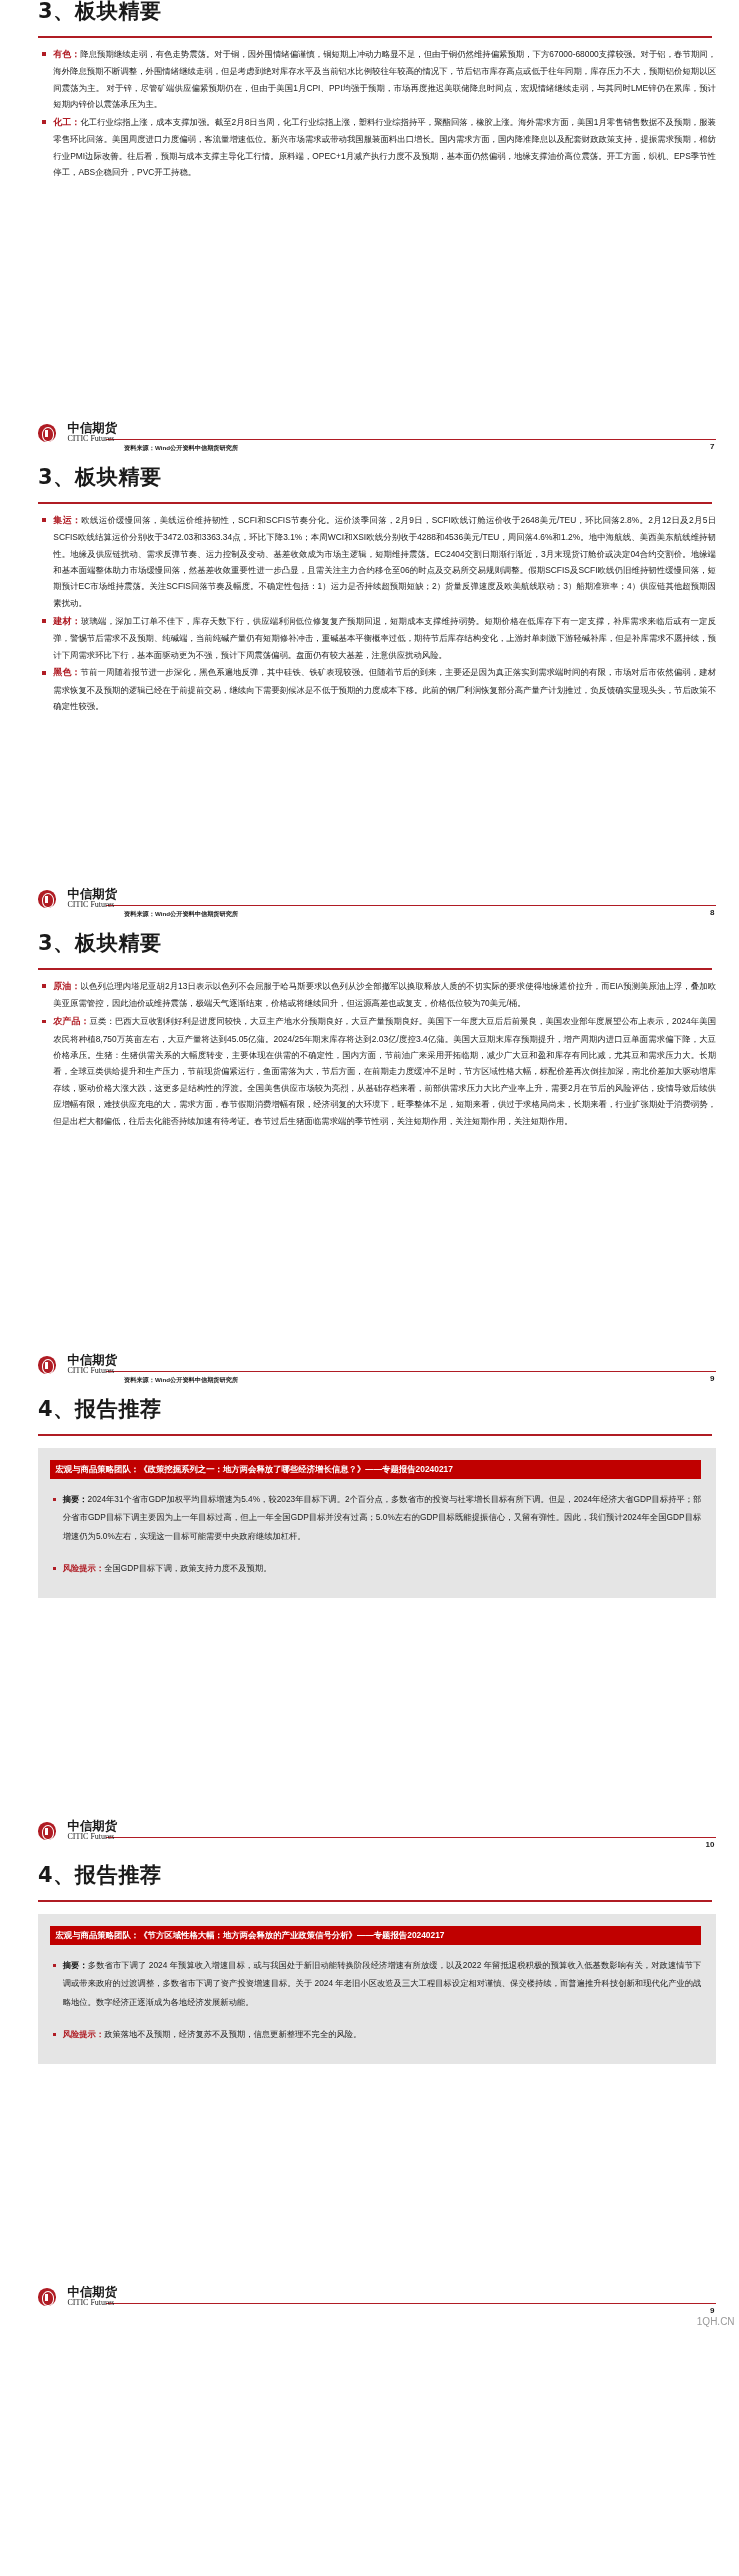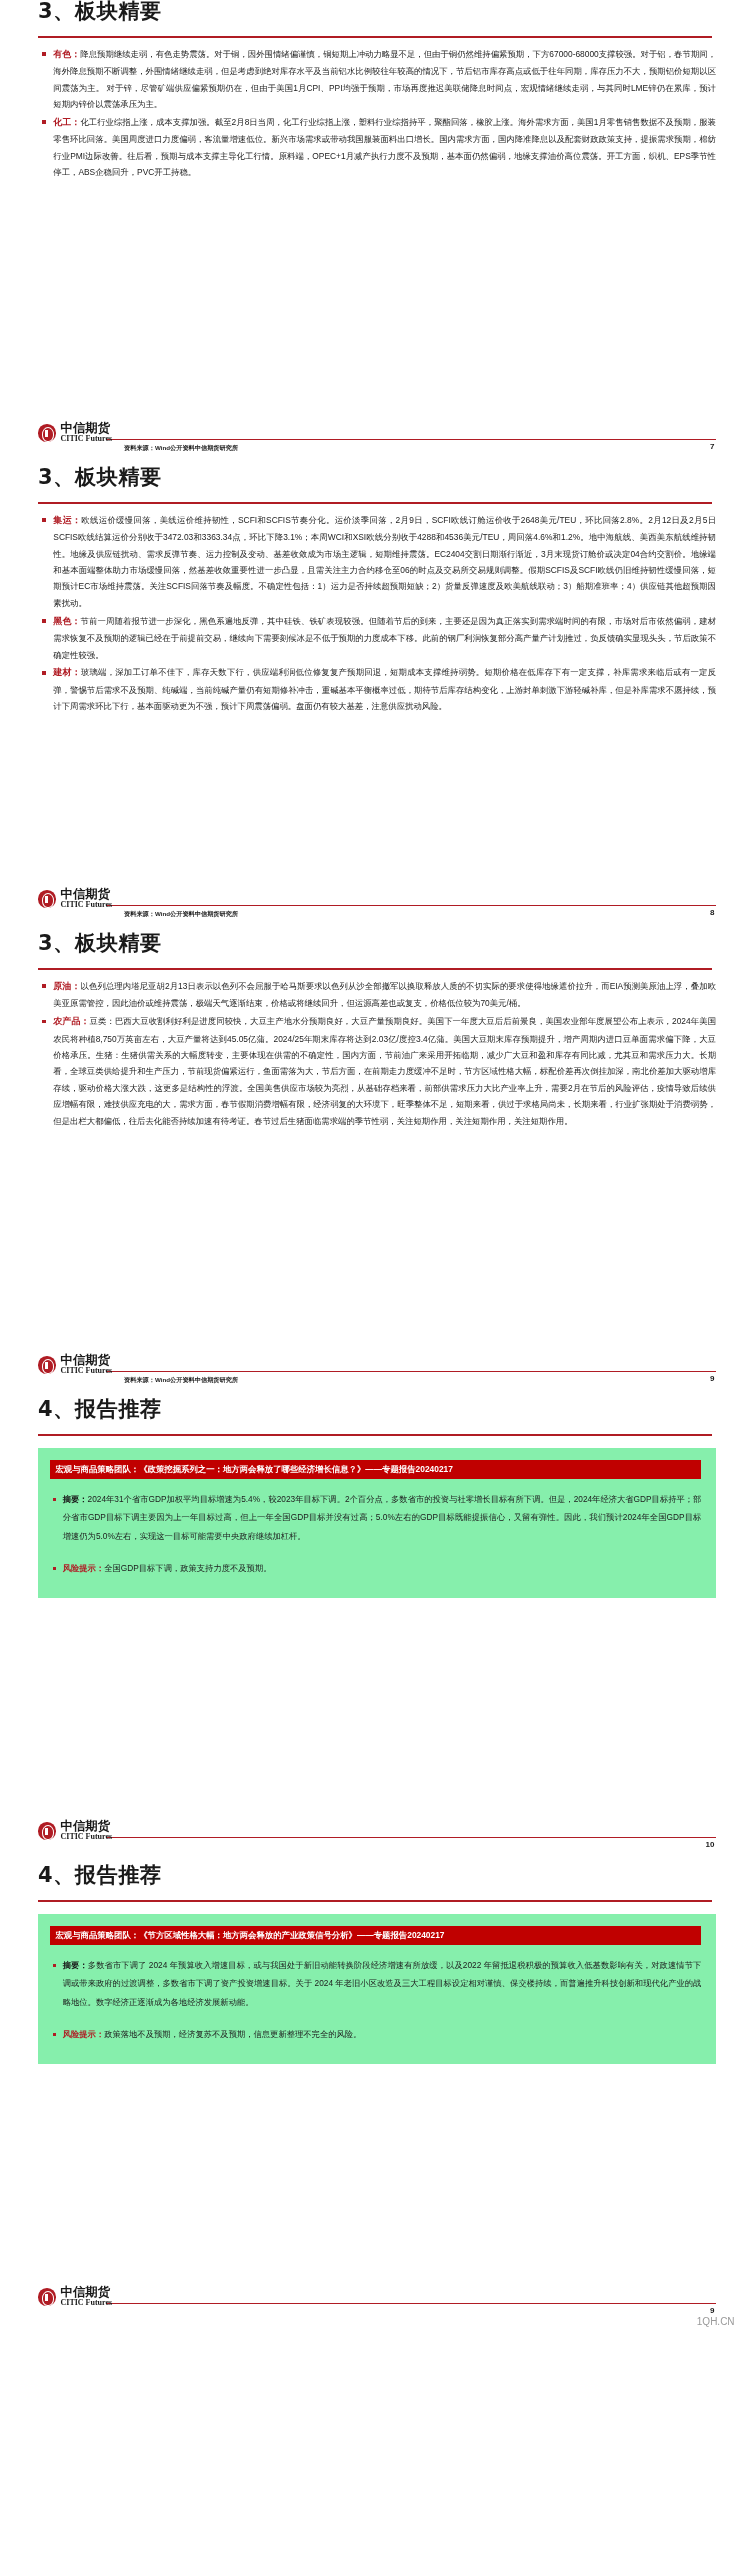--- a/index.html
+++ b/index.html
@@ -65,21 +65,21 @@
     height:34px;
   }
   .footer-rule {
     position:absolute;
     left:68px; right:0; top:17px;
     height:1.2px;
     background:#b01c24;
   }
   .logo-wrap {
     position:absolute; left:0; top:0;
-    display:flex; align-items:center; gap:5px;
+    display:flex; align-items:center; gap:12px;
   }
   .logo-mark {
     width:17.5px; height:17.5px;
     border-radius:50%;
     background:#b01c24;
     position:relative;
     flex:none;
     margin-top:1.5px;
   }
   .logo-mark::before{
@@ -95,38 +95,38 @@
     width:2.9px; height:7.3px;
     background:#fff;
   }
   .logo-text { line-height:1; }
   .logo-cn {
     font-size:12.4px; font-weight:bold; color:#1a1a1a;
     font-family:"DejaVu Sans","Liberation Sans",sans-serif;
     letter-spacing:0px;
   }
   .logo-en {
-    font-size:8px; font-weight:bold; color:#1a1a1a;
+    font-size:8px; font-weight:normal; color:#1a1a1a;
     font-family:"Liberation Serif","DejaVu Serif",serif;
     letter-spacing:0px;
     margin-top:0.7px;
   }
   .src {
     position:absolute; left:86px; top:22px;
     font-size:6.2px; color:#1a1a1a; font-weight:bold;
     letter-spacing:0px;
   }
   .pageno {
     position:absolute; right:1.5px; top:20.4px;
     font-size:8px; font-weight:bold; color:#1a1a1a;
   }
   
   .rep-card {
     margin-top:11.7px;
-    background:#86efac;
+    background:#e5e5e5;
     padding:11.7px 14.6px 14.6px 11.7px;
   }
   .rep-head {
     background:#c00000;
     color:#ffffff;
     font-weight:bold;
     font-size:8.4px;
     padding:3.6px 5.8px;
     line-height:1.5;
     margin-bottom:10.2px;
@@ -184,22 +184,22 @@
     <div class="pageno">7</div>
   </div>
 </div>
 
 <div class="page">
   <div class="page-inner">
     <div class="page-title">3、板块精要</div>
     <div class="title-rule"></div>
     <ul class="bullets">
       <li><span class="lbl">集运：</span><span>欧线运价缓慢回落，美线运价维持韧性，SCFI和SCFIS节奏分化。运价淡季回落，2月9日，SCFI欧线订舱运价收于2648美元/TEU，环比回落2.8%。2月12日及2月5日SCFIS欧线结算运价分别收于3472.03和3363.34点，环比下降3.1%；本周WCI和XSI欧线分别收于4288和4536美元/TEU，周回落4.6%和1.2%。地中海航线、美西美东航线维持韧性。地缘及供应链扰动、需求反弹节奏、运力控制及变动、基差收敛成为市场主逻辑，短期维持震荡。EC2404交割日期渐行渐近，3月末现货订舱价或决定04合约交割价。地缘端和基本面端整体助力市场缓慢回落，然基差收敛重要性进一步凸显，且需关注主力合约移仓至06的时点及交易所交易规则调整。假期SCFIS及SCFI欧线仍旧维持韧性缓慢回落，短期预计EC市场维持震荡。关注SCFIS回落节奏及幅度。不确定性包括：1）运力是否持续超预期短缺；2）货量反弹速度及欧美航线联动；3）船期准班率；4）供应链其他超预期因素扰动。</span></li>
+      <li><span class="lbl">建材：</span><span>玻璃端，深加工订单不佳下，库存天数下行，供应端利润低位修复复产预期回退，短期成本支撑维持弱势。短期价格在低库存下有一定支撑，补库需求来临后或有一定反弹，警惕节后需求不及预期、纯碱端，当前纯碱产量仍有短期修补冲击，重碱基本平衡概率过低，期待节后库存结构变化，上游封单刺激下游轻碱补库，但是补库需求不愿持续，预计下周需求环比下行，基本面驱动更为不强，预计下周震荡偏弱。盘面仍有较大基差，注意供应扰动风险。</span></li>
       <li><span class="lbl">黑色：</span><span>节前一周随着报节进一步深化，黑色系遍地反弹，其中硅铁、铁矿表现较强。但随着节后的到来，主要还是因为真正落实到需求端时间的有限，市场对后市依然偏弱，建材需求恢复不及预期的逻辑已经在于前提前交易，继续向下需要刻候冰是不低于预期的力度成本下移。此前的钢厂利润恢复部分高产量产计划推过，负反馈确实显现头头，节后政策不确定性较强。</span></li>
-      <li><span class="lbl">建材：</span><span>玻璃端，深加工订单不佳下，库存天数下行，供应端利润低位修复复产预期回退，短期成本支撑维持弱势。短期价格在低库存下有一定支撑，补库需求来临后或有一定反弹，警惕节后需求不及预期、纯碱端，当前纯碱产量仍有短期修补冲击，重碱基本平衡概率过低，期待节后库存结构变化，上游封单刺激下游轻碱补库，但是补库需求不愿持续，预计下周需求环比下行，基本面驱动更为不强，预计下周震荡偏弱。盘面仍有较大基差，注意供应扰动风险。</span></li>
     </ul>
   </div>
   <div class="footer">
     <div class="footer-rule"></div>
     <div class="logo-wrap">
       <div class="logo-mark"></div>
       <div class="logo-text">
         <div class="logo-cn">中信期货</div>
         <div class="logo-en">CITIC Futures</div>
       </div>

